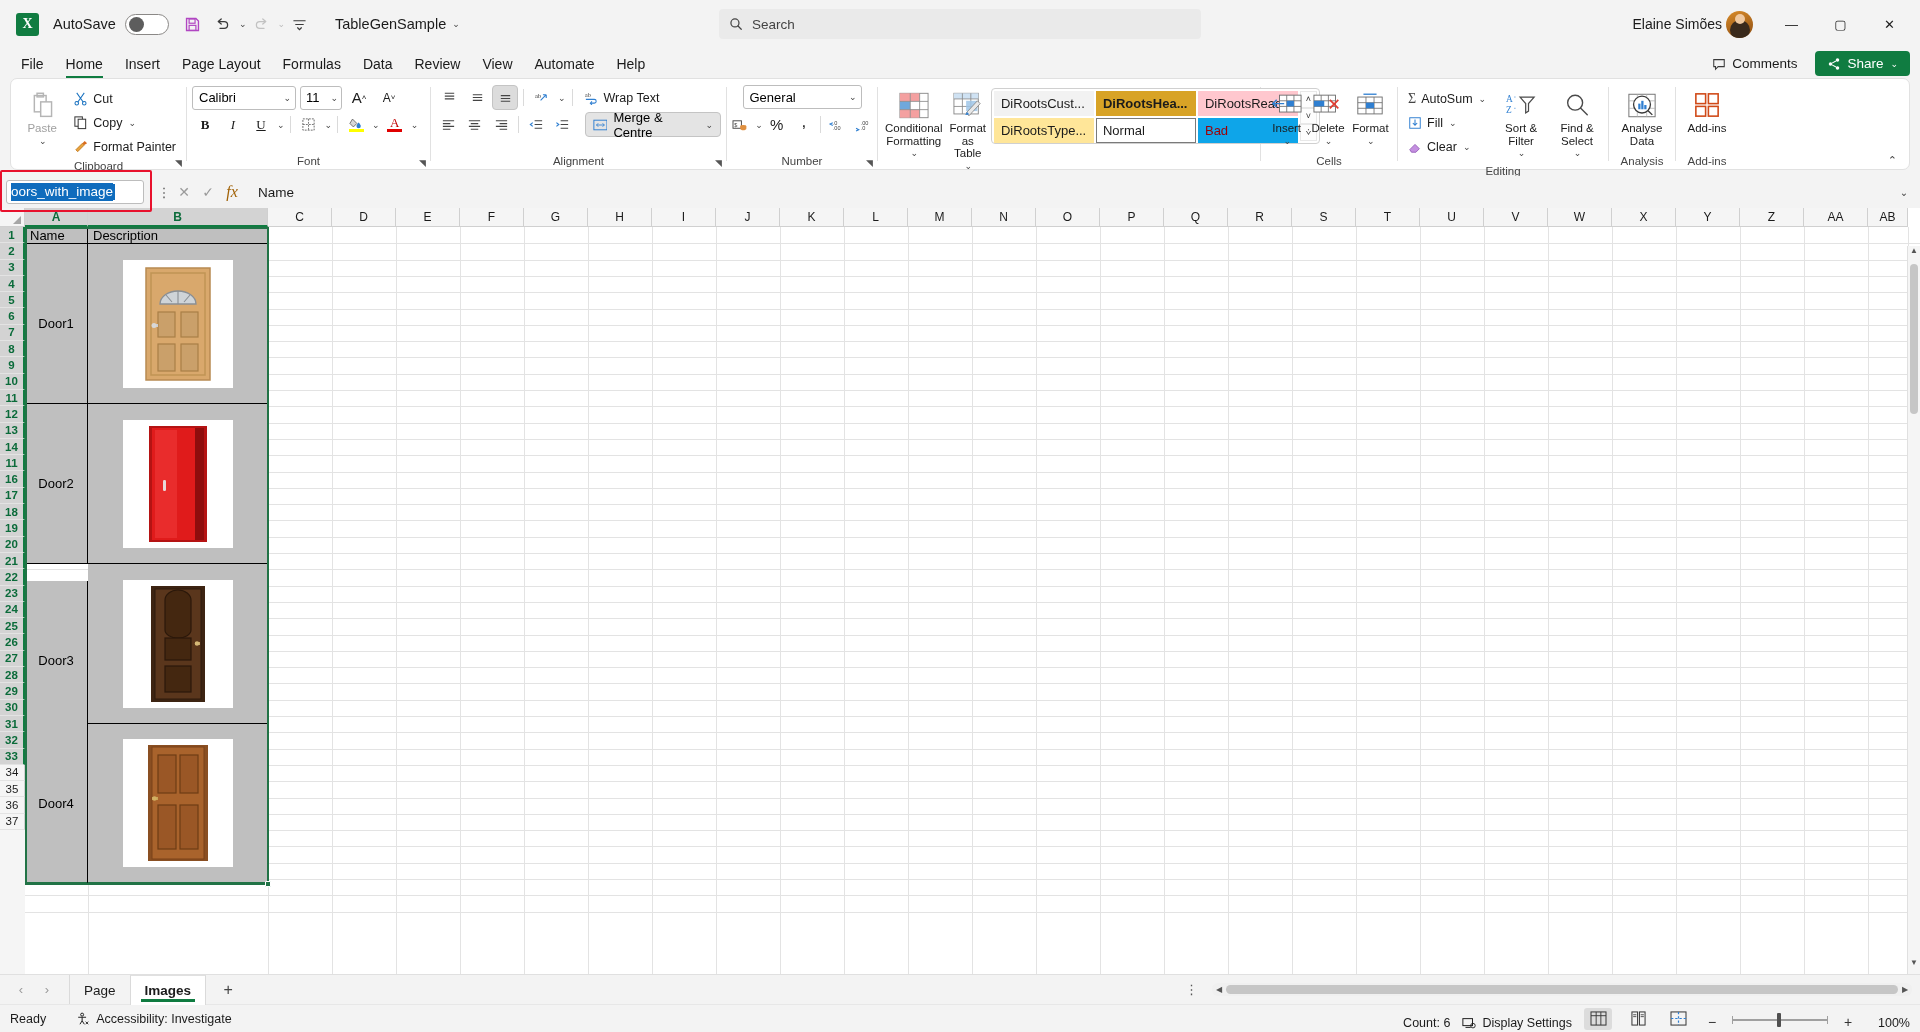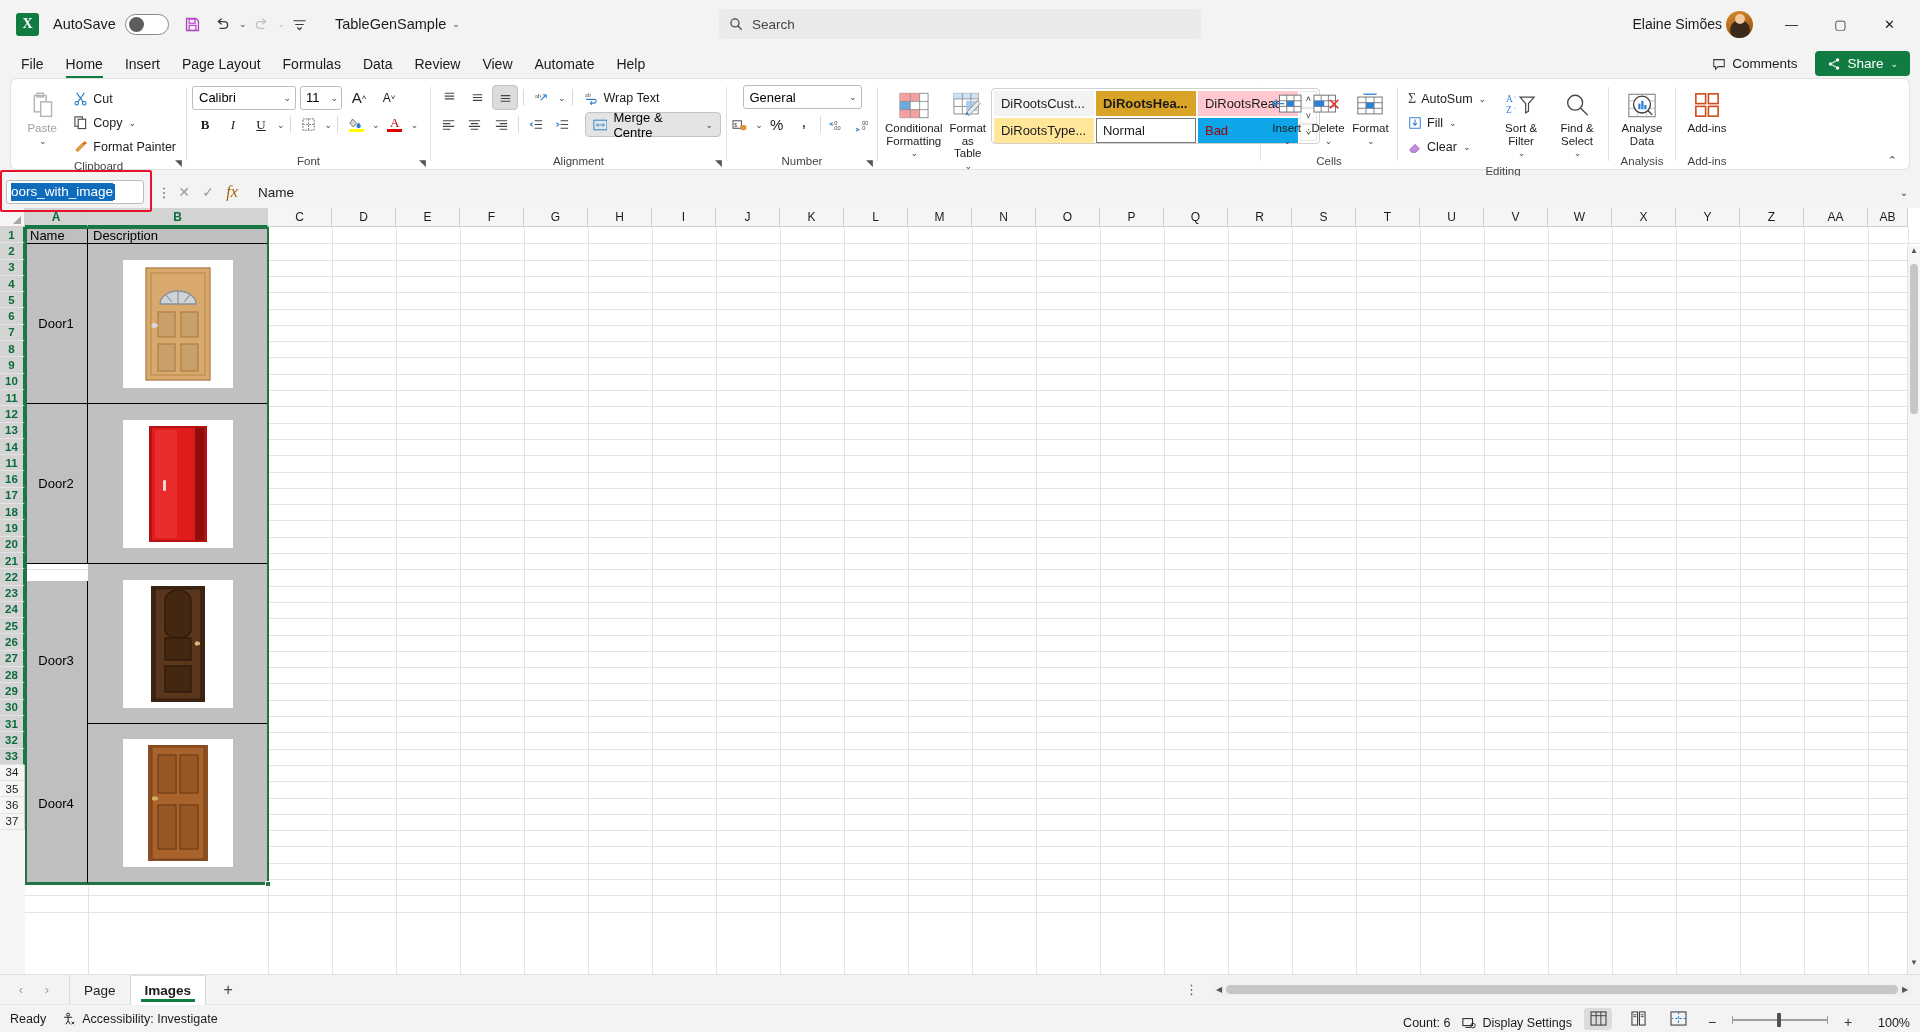--- a/index.html
+++ b/index.html
@@ -291,21 +291,21 @@
   }
   .sheet-right { margin-left: auto; display: flex; align-items: center; padding-right: 8px; gap: 6px; }
   .hdots { font-size: 13px; color: #555; cursor: pointer; padding: 0 8px; }
   .hscroll { width: 700px; height: 13px; background: #f0f0f0; border-radius: 6px; position: relative; }
   .hscroll .thumb { position: absolute; left: 14px; width: 672px; top: 2px; bottom: 2px; background: #c6c6c6; border-radius: 5px; }
   .hs-arrow { position: absolute; top: 0; width: 14px; height: 13px; font-size: 8px; color: #555; text-align: center; line-height: 13px; cursor: pointer; }
 
   
   .statusbar {
     height: 28px; background: #f3f3f3; display: flex; align-items: center;
-    flex: none; padding: 0 10px; font-size: 12.5px; color: #1b1b1b; gap: 16px;
+    flex: none; padding: 0 10px; font-size: 12.5px; color: #1b1b1b; gap: 30px;
     border-top: 1px solid #e7e7e7;
   }
   .status-right { margin-left: auto; display: flex; align-items: flex-end; gap: 12px; }
   .viewbtn {
     width: 28px; height: 22px; display: flex; align-items: center; justify-content: center;
     cursor: pointer; border-radius: 3px;
   }
   .viewbtn.active { background: #dcdcdc; }
   .zoomslider { width: 96px; height: 20px; position: relative; cursor: pointer; }
   .zoomtrack { position: absolute; left: 0; right: 0; top: 9px; height: 2px; background: #a0a0a0; }

